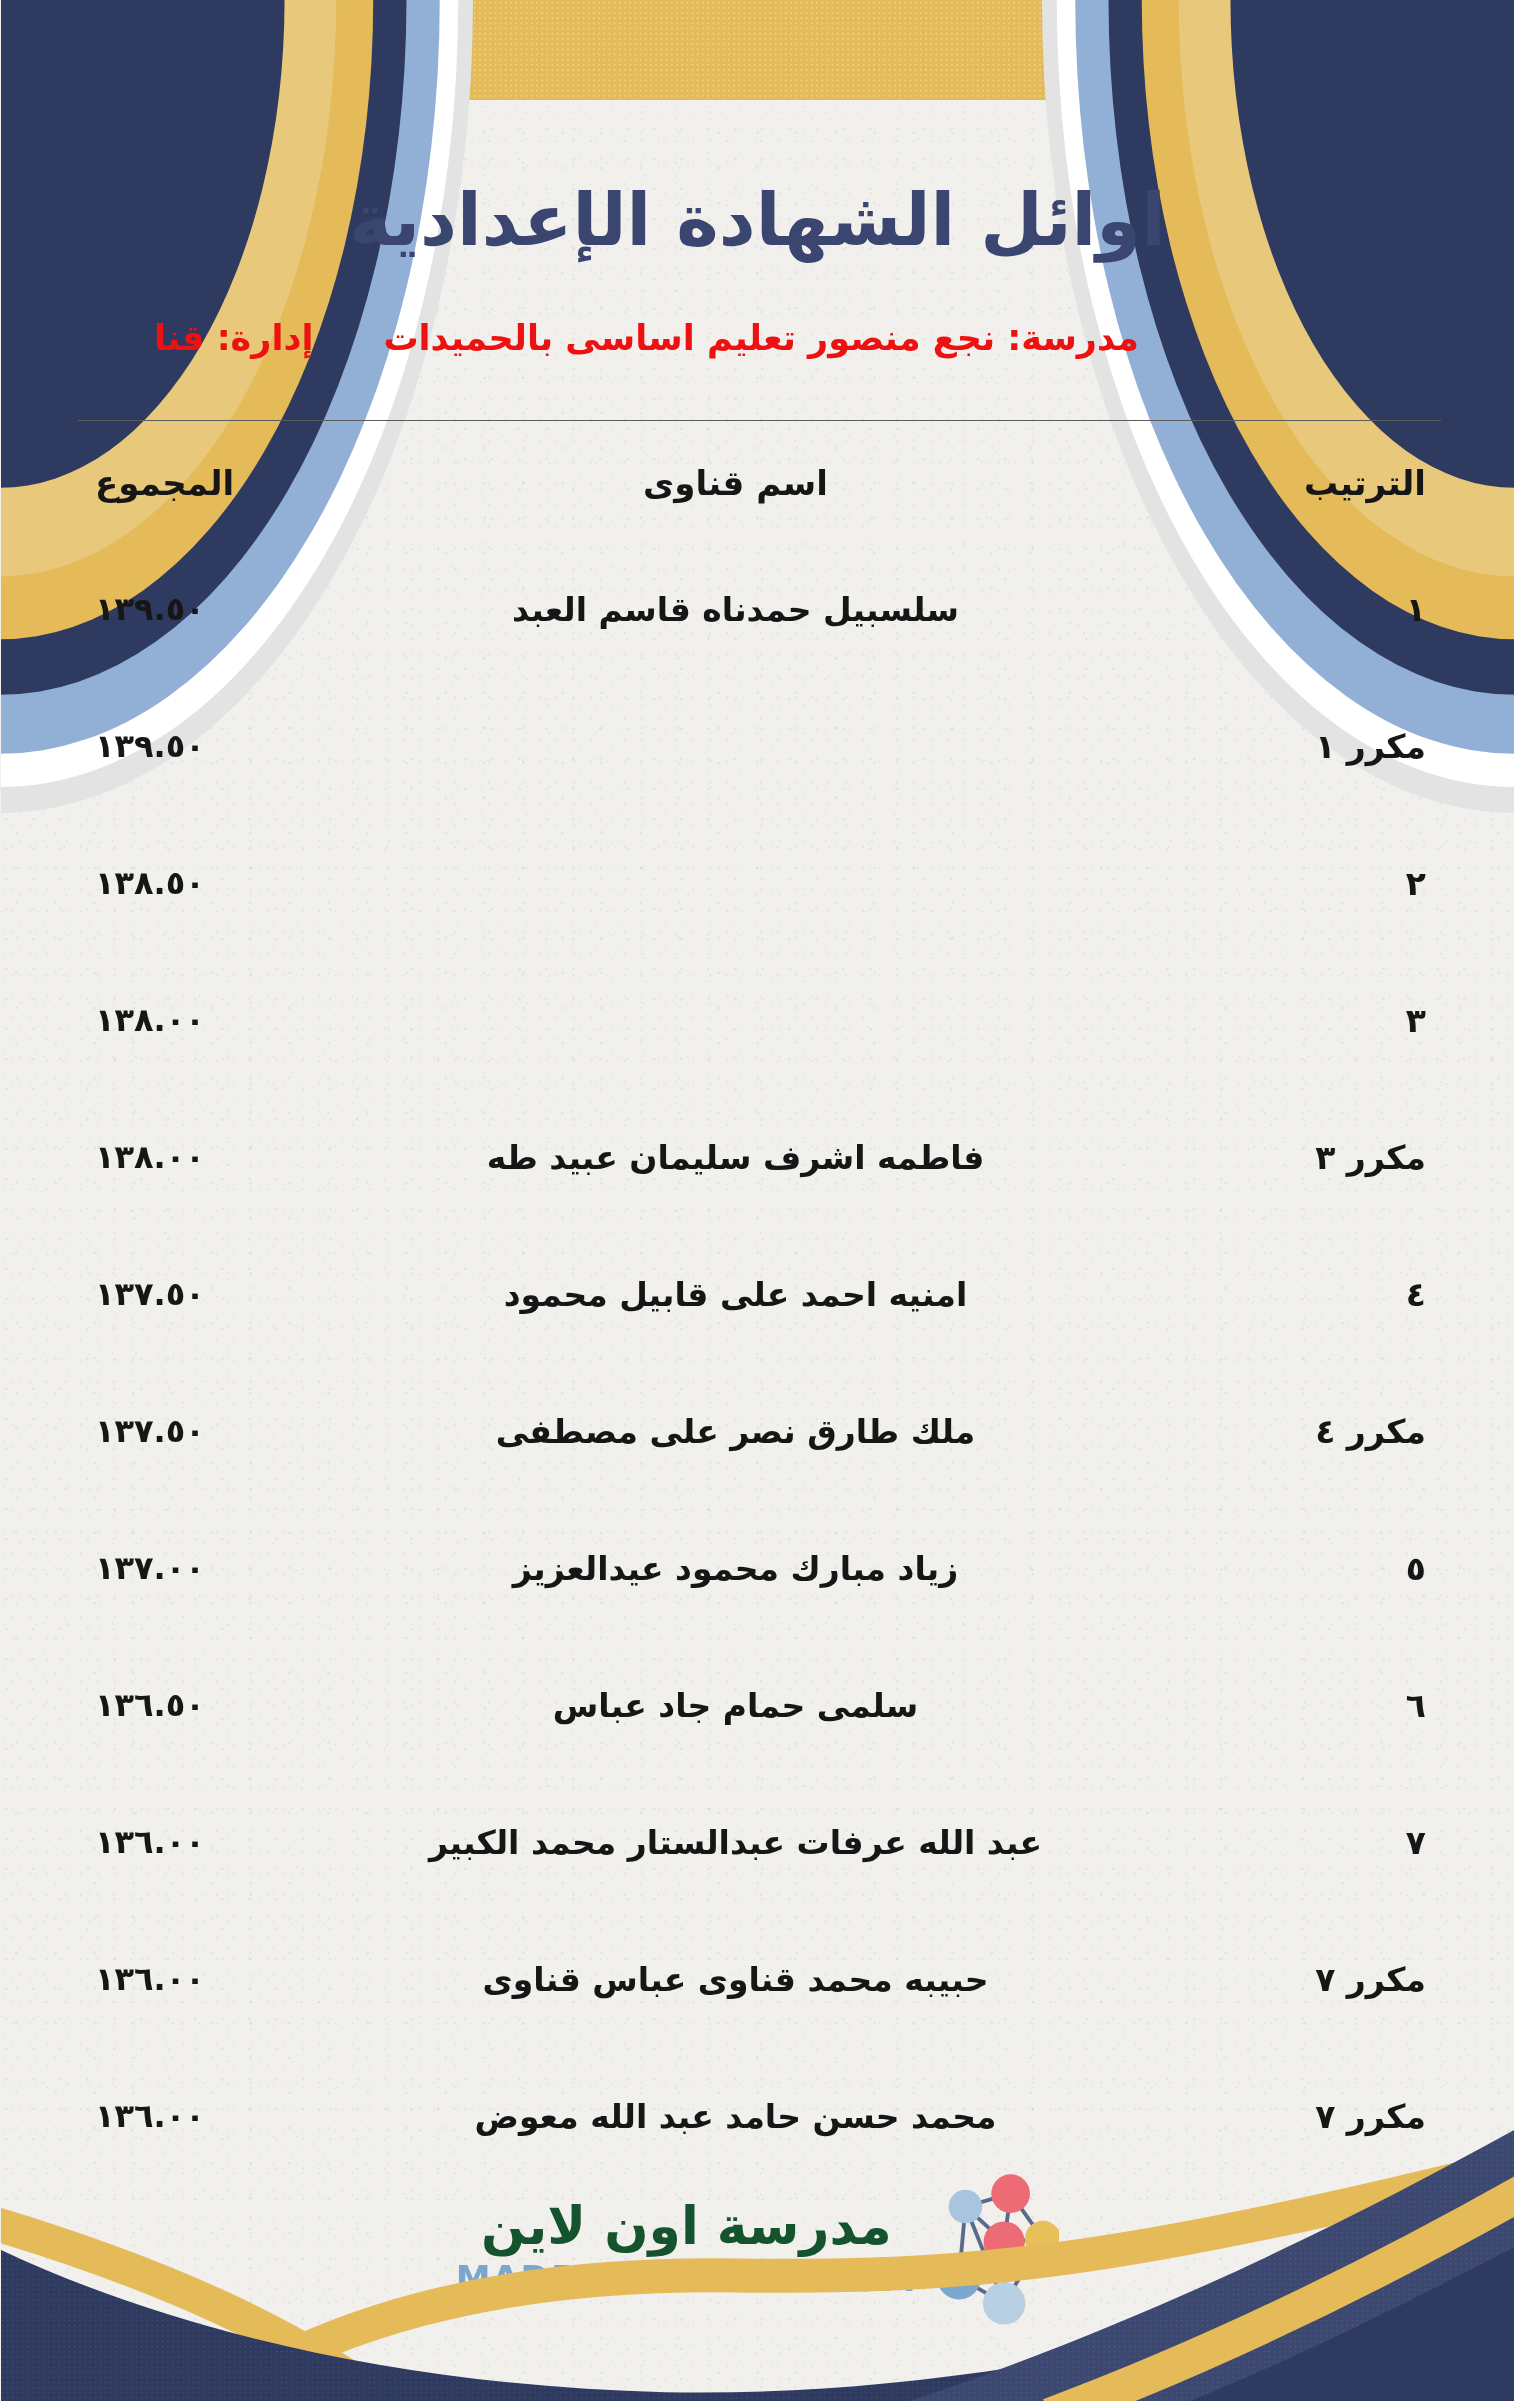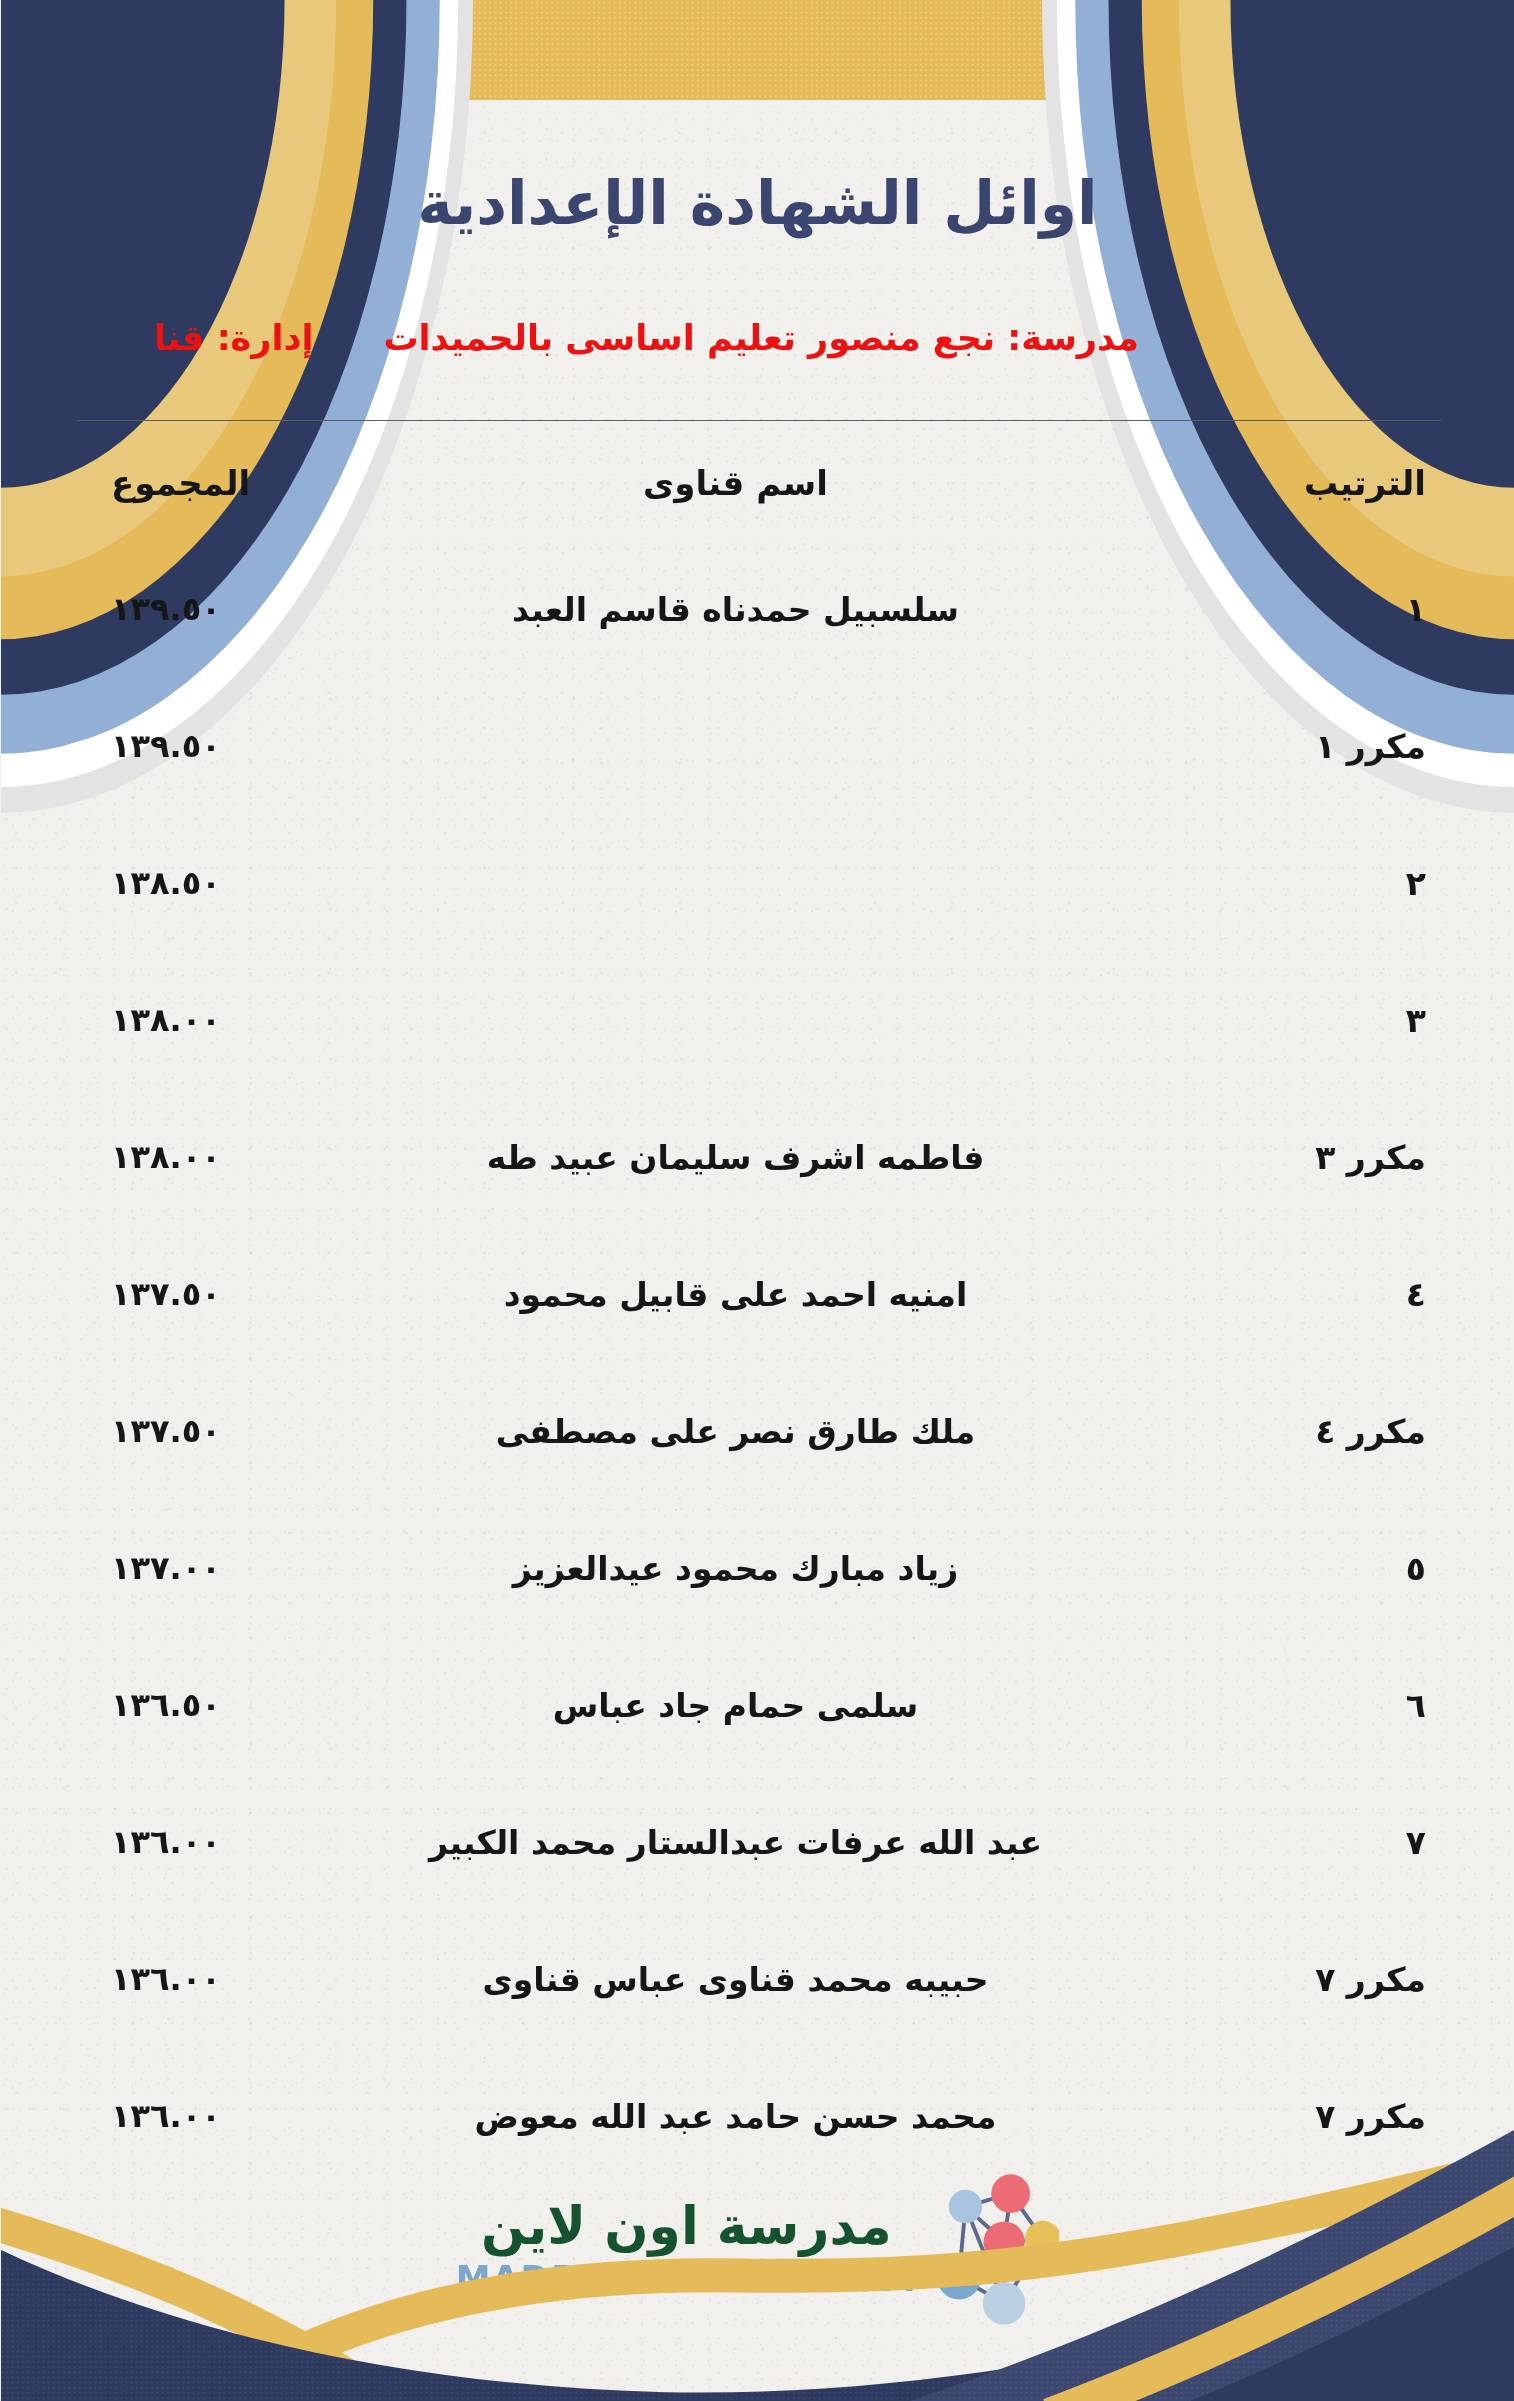--- a/index.html
+++ b/index.html
@@ -20,40 +20,40 @@
     background-color:#e5ba58;
     background-image:radial-gradient(circle, rgba(255,255,255,0.30) 0.7px, transparent 1.4px);
     background-size:5.2px 5.2px;
   }
   .corner{position:absolute;top:0;width:473px;height:813px;pointer-events:none;}
   .corner-tl{left:0;}
   .corner-tr{right:0;transform:scaleX(-1);}
   .bottom-waves{position:absolute;left:0;bottom:0;width:1515px;height:310px;pointer-events:none;}
   .page-title{
     position:absolute;top:118px;left:0;right:0;
-    text-align:center;font-size:60px;font-weight:bold;color:#3a466f;
+    text-align:center;font-size:72px;font-weight:bold;color:#3a466f;
     line-height:1.5;letter-spacing:-0.7px;
   }
   .subtitle{
     position:absolute;top:316px;left:0;right:0;
     display:flex;justify-content:center;gap:70px;
     transform:translateX(-111px);
     font-size:35px;font-weight:bold;color:#ee1111;line-height:1.3;
   }
   .divider{
     position:absolute;top:420px;left:78px;right:74px;height:0;
     border-top:1.5px solid #5c5c5c;
   }
   .results-table{position:absolute;top:425px;left:0;right:0;}
   .t-row{position:relative;height:137px;}
   .t-row.head{height:115px;}
   .cell{position:absolute;top:50%;transform:translateY(-50%);color:#161616;white-space:nowrap;}
   .c-rank{right:89px;width:137px;text-align:right;font-size:33px;font-weight:600;}
   .c-name{left:0;right:44px;text-align:center;font-size:33px;font-weight:600;}
-  .c-total{left:95px;text-align:left;font-size:32px;font-weight:600;margin-left:16px;}
+  .c-total{left:95px;text-align:left;font-size:32px;font-weight:600;}
   .head .cell{font-size:34px;font-weight:600;}
   .footer-logo{
     position:absolute;top:2169px;left:0;right:0;
     display:flex;flex-direction:row;justify-content:center;align-items:center;gap:13.3px;
     direction:ltr;
   }
   .logo-text{display:flex;flex-direction:column;align-items:center;gap:4.4px;}
   .logo-ar{font-size:52px;font-weight:bold;color:#14532d;line-height:1.1;}
   .logo-en{font-size:35px;font-weight:bold;color:#7ba6cd;letter-spacing:1.5px;line-height:1.1;}
   .logo-icon{width:129px;height:159px;}

